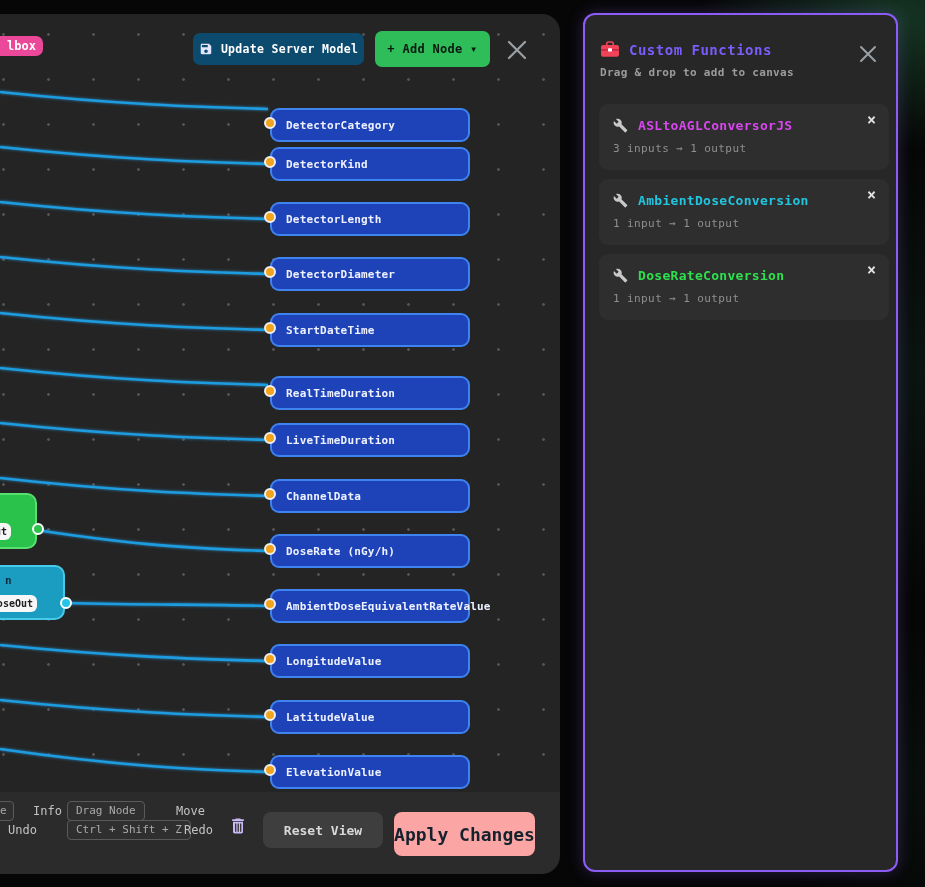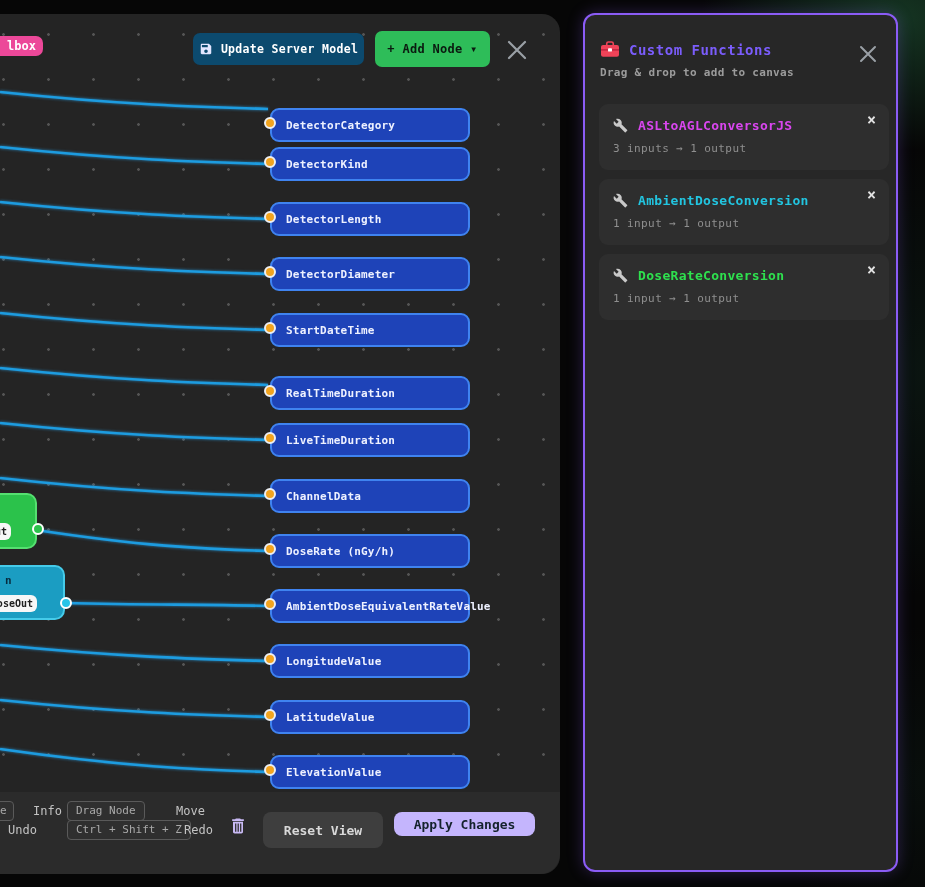--- a/index.html
+++ b/index.html
@@ -94,22 +94,22 @@
   .k-redo{ left:67px; top:28px; }
   .kbd-part{ top:9px; }
   .sc{ position:absolute; font-size:12px; color:#c2c2c2; white-space:nowrap; }
   .sc-info{ left:21px; top:12px;margin-left:12px; }
   .sc-move{ left:143px; top:12px;padding-left:33px; }
   .sc-undo{ left:8px; top:31px; }
   .sc-redo{ left:184px; top:31px; }
   .trash{ position:absolute; left:228px; top:24px; width:20px; height:20px; cursor:pointer; }
   .btn-reset{ left:263px; top:20px; width:120px; height:36px; background:#3e3e3e; border-radius:8px;
     color:#d9d9d9; font-weight:bold; font-size:13px; font-family:inherit; }
-  .btn-apply{ left:394px; top:20px; width:141px; height:24px; background:#c4b5fd; border-radius:8px;
-    color:#14222c; font-weight:bold; font-size:13px; font-family:inherit; }
+  .btn-apply{ left:394px; top:20px; width:141px; height:44px; background:#fca5a5; border-radius:8px;
+    color:#14222c; font-weight:bold; font-size:18px; font-family:inherit; }
 
   
   .fn-panel{
     position:absolute; left:583px; top:13px; width:315px; height:859px; z-index:10;
     background:#272727; border:2px solid #8b5cf6; border-radius:12px;
     box-shadow: 0 0 16px rgba(139,92,246,.28);
   }
   .fp-icon{ position:absolute; left:15px; top:25px; width:20px; height:18px; }
   .fp-title{ position:absolute; left:44px; top:27px; font-weight:bold; font-size:14px; color:#7b5dfc; letter-spacing:.5px; }
   .fp-sub{ position:absolute; left:15px; top:51px; font-size:11px; color:#9c9c9c; letter-spacing:.3px;font-weight:bold; }

